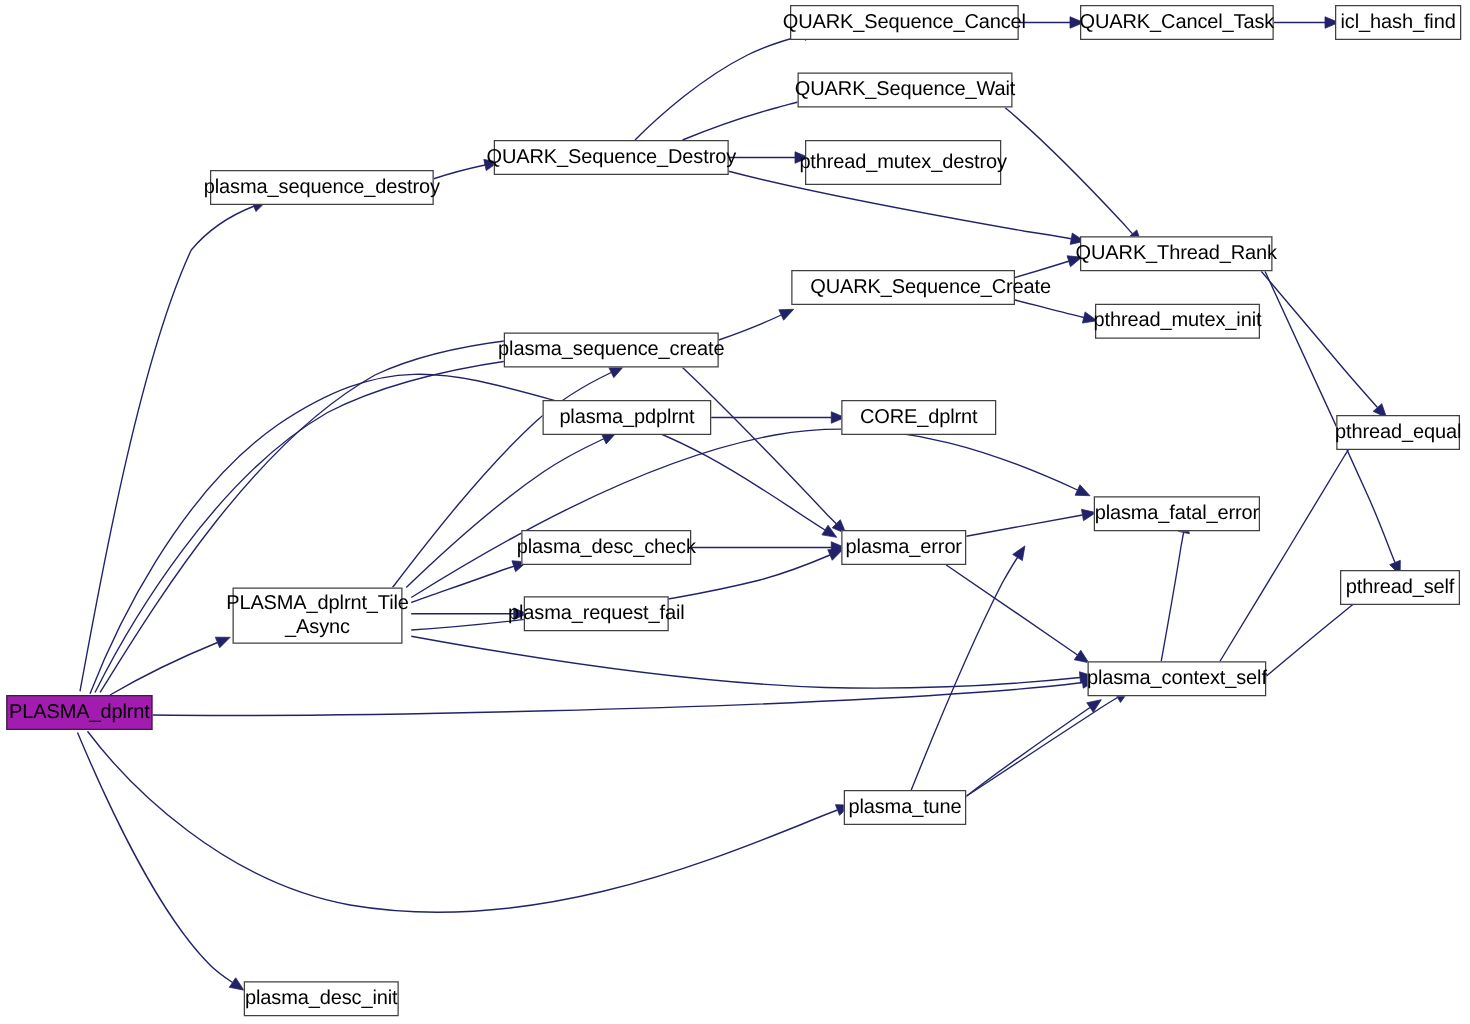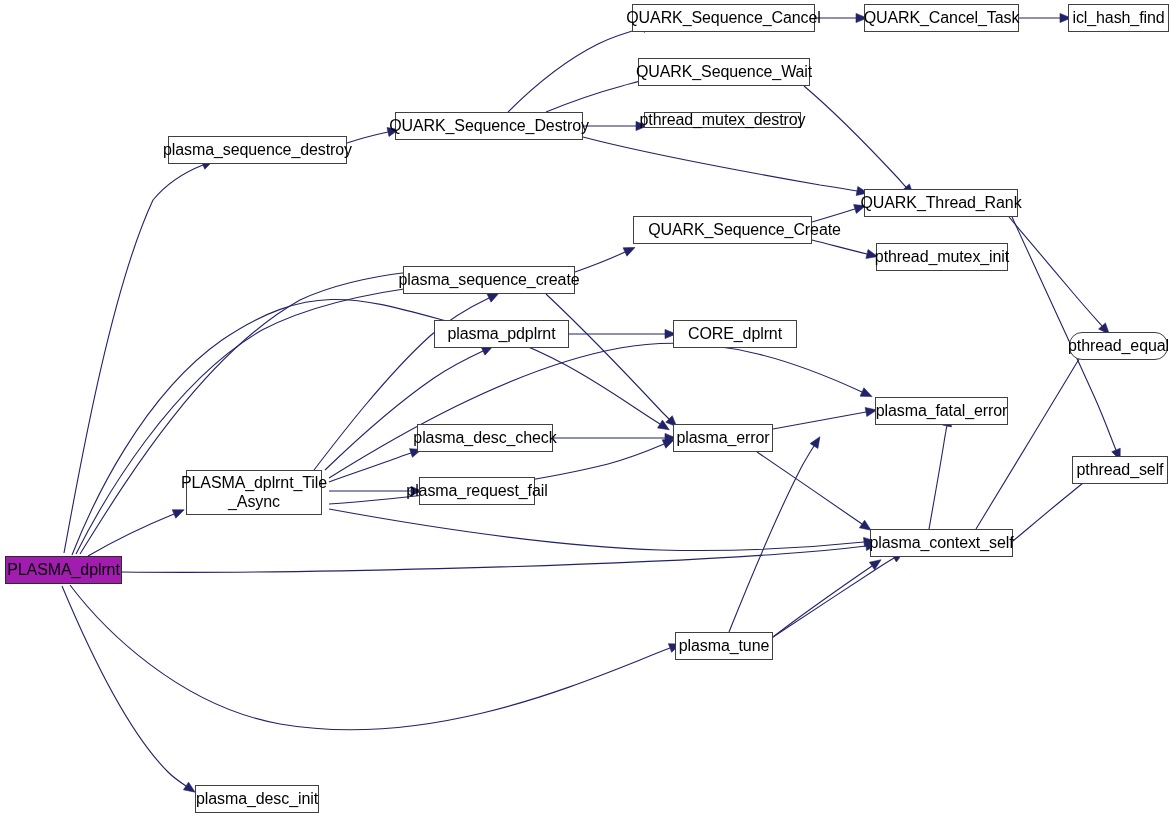--- a/index.html
+++ b/index.html
@@ -133,28 +133,28 @@
       <polygon points="881.0601492969289,559.7619157814792 874.6086534004723,569.7887897059885 869.3913465995277,562.2112102940115" fill="#222269" stroke="#222269" stroke-width="0.6"></polygon>
     </svg>
   <div id="node-layer">
       <div class="node root" style="left: 5px; top: 556px; width: 117px; height: 28px;">PLASMA_dplrnt</div>
       <div class="node" style="left: 168px; top: 136px; width: 179px; height: 28px;">plasma_sequence_destroy</div>
       <div class="node" style="left: 395px; top: 112px; width: 188px; height: 28px;">QUARK_Sequence_Destroy</div>
       <div class="node" style="left: 632px; top: 4px; width: 183px; height: 28px;">QUARK_Sequence_Cancel</div>
       <div class="node" style="left: 864px; top: 4px; width: 155px; height: 28px;">QUARK_Cancel_Task</div>
       <div class="node" style="left: 1068px; top: 4px; width: 101px; height: 28px;">icl_hash_find</div>
       <div class="node" style="left: 638px; top: 58px; width: 172px; height: 28px;">QUARK_Sequence_Wait</div>
-      <div class="node" style="left: 644px; top: 112px; width: 157px; height: 16px;">pthread_mutex_destroy</div>
+      <div class="node" style="left: 644px; top: 112px; width: 157px; height: 36px;">pthread_mutex_destroy</div>
       <div class="node" style="left: 864px; top: 189px; width: 154px; height: 28px;">QUARK_Thread_Rank</div>
       <div class="node" style="left: 633px; top: 216px; width: 179px; height: 28px; padding-left: 44px;">QUARK_Sequence_Create</div>
       <div class="node" style="left: 876px; top: 243px; width: 132px; height: 28px;">pthread_mutex_init</div>
       <div class="node" style="left: 403px; top: 266px; width: 172px; height: 28px;">plasma_sequence_create</div>
       <div class="node" style="left: 434px; top: 320px; width: 135px; height: 28px;">plasma_pdplrnt</div>
       <div class="node" style="left: 673px; top: 320px; width: 124px; height: 28px;">CORE_dplrnt</div>
-      <div class="node" style="left: 1069px; top: 332px; width: 99px; height: 28px; border-radius: 13px;">pthread_equal</div>
+      <div class="node" style="left: 1069px; top: 332px; width: 99px; height: 28px;">pthread_equal</div>
       <div class="node" style="left: 875px; top: 397px; width: 133px; height: 28px;">plasma_fatal_error</div>
       <div class="node" style="left: 417px; top: 424px; width: 136px; height: 28px;">plasma_desc_check</div>
       <div class="node" style="left: 673px; top: 424px; width: 100px; height: 28px;">plasma_error</div>
       <div class="node" style="left: 1072px; top: 456px; width: 96px; height: 28px;">pthread_self</div>
       <div class="node" style="left: 186px; top: 470px; width: 136px; height: 45px;">PLASMA_dplrnt_Tile
 _Async</div>
       <div class="node" style="left: 419px; top: 477px; width: 116px; height: 28px;">plasma_request_fail</div>
       <div class="node" style="left: 870px; top: 529px; width: 143px; height: 28px;">plasma_context_self</div>
       <div class="node" style="left: 675px; top: 632px; width: 98px; height: 28px;">plasma_tune</div>
       <div class="node" style="left: 195px; top: 785px; width: 124px; height: 28px;">plasma_desc_init</div>

